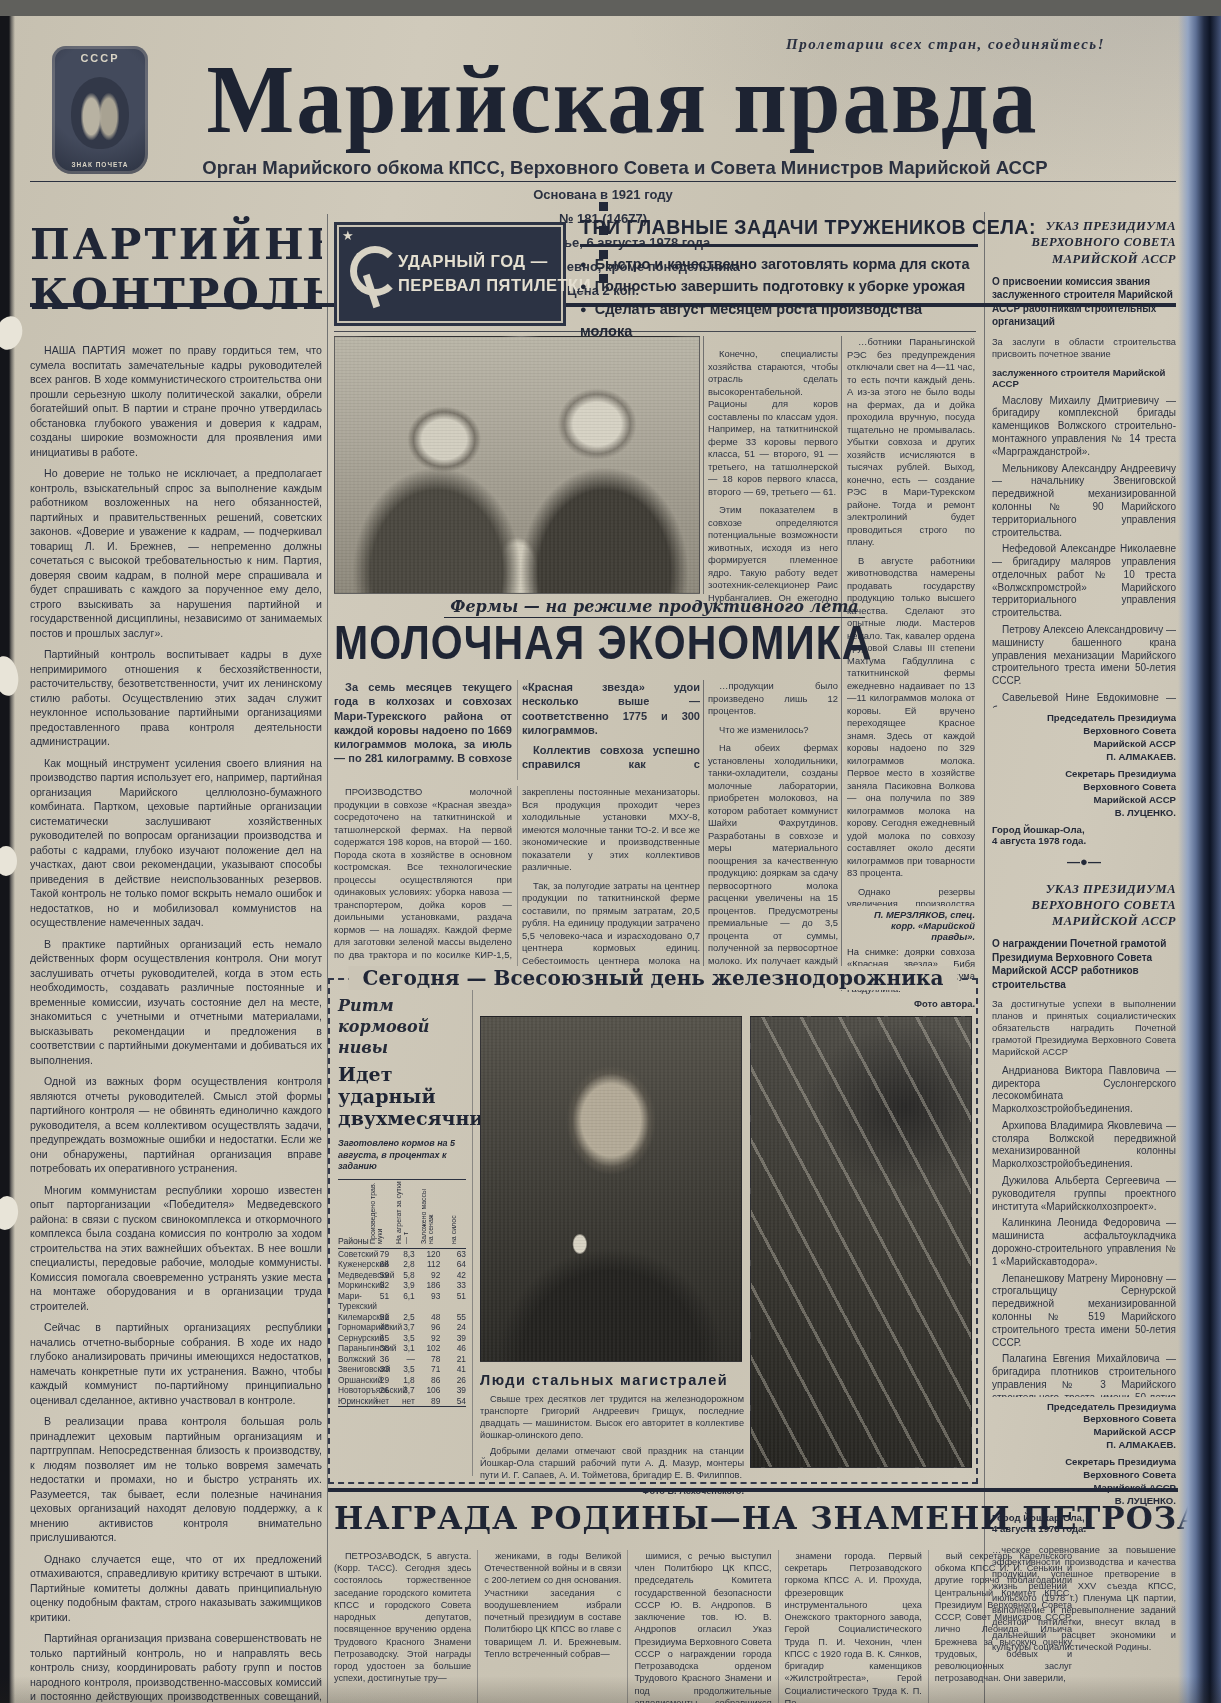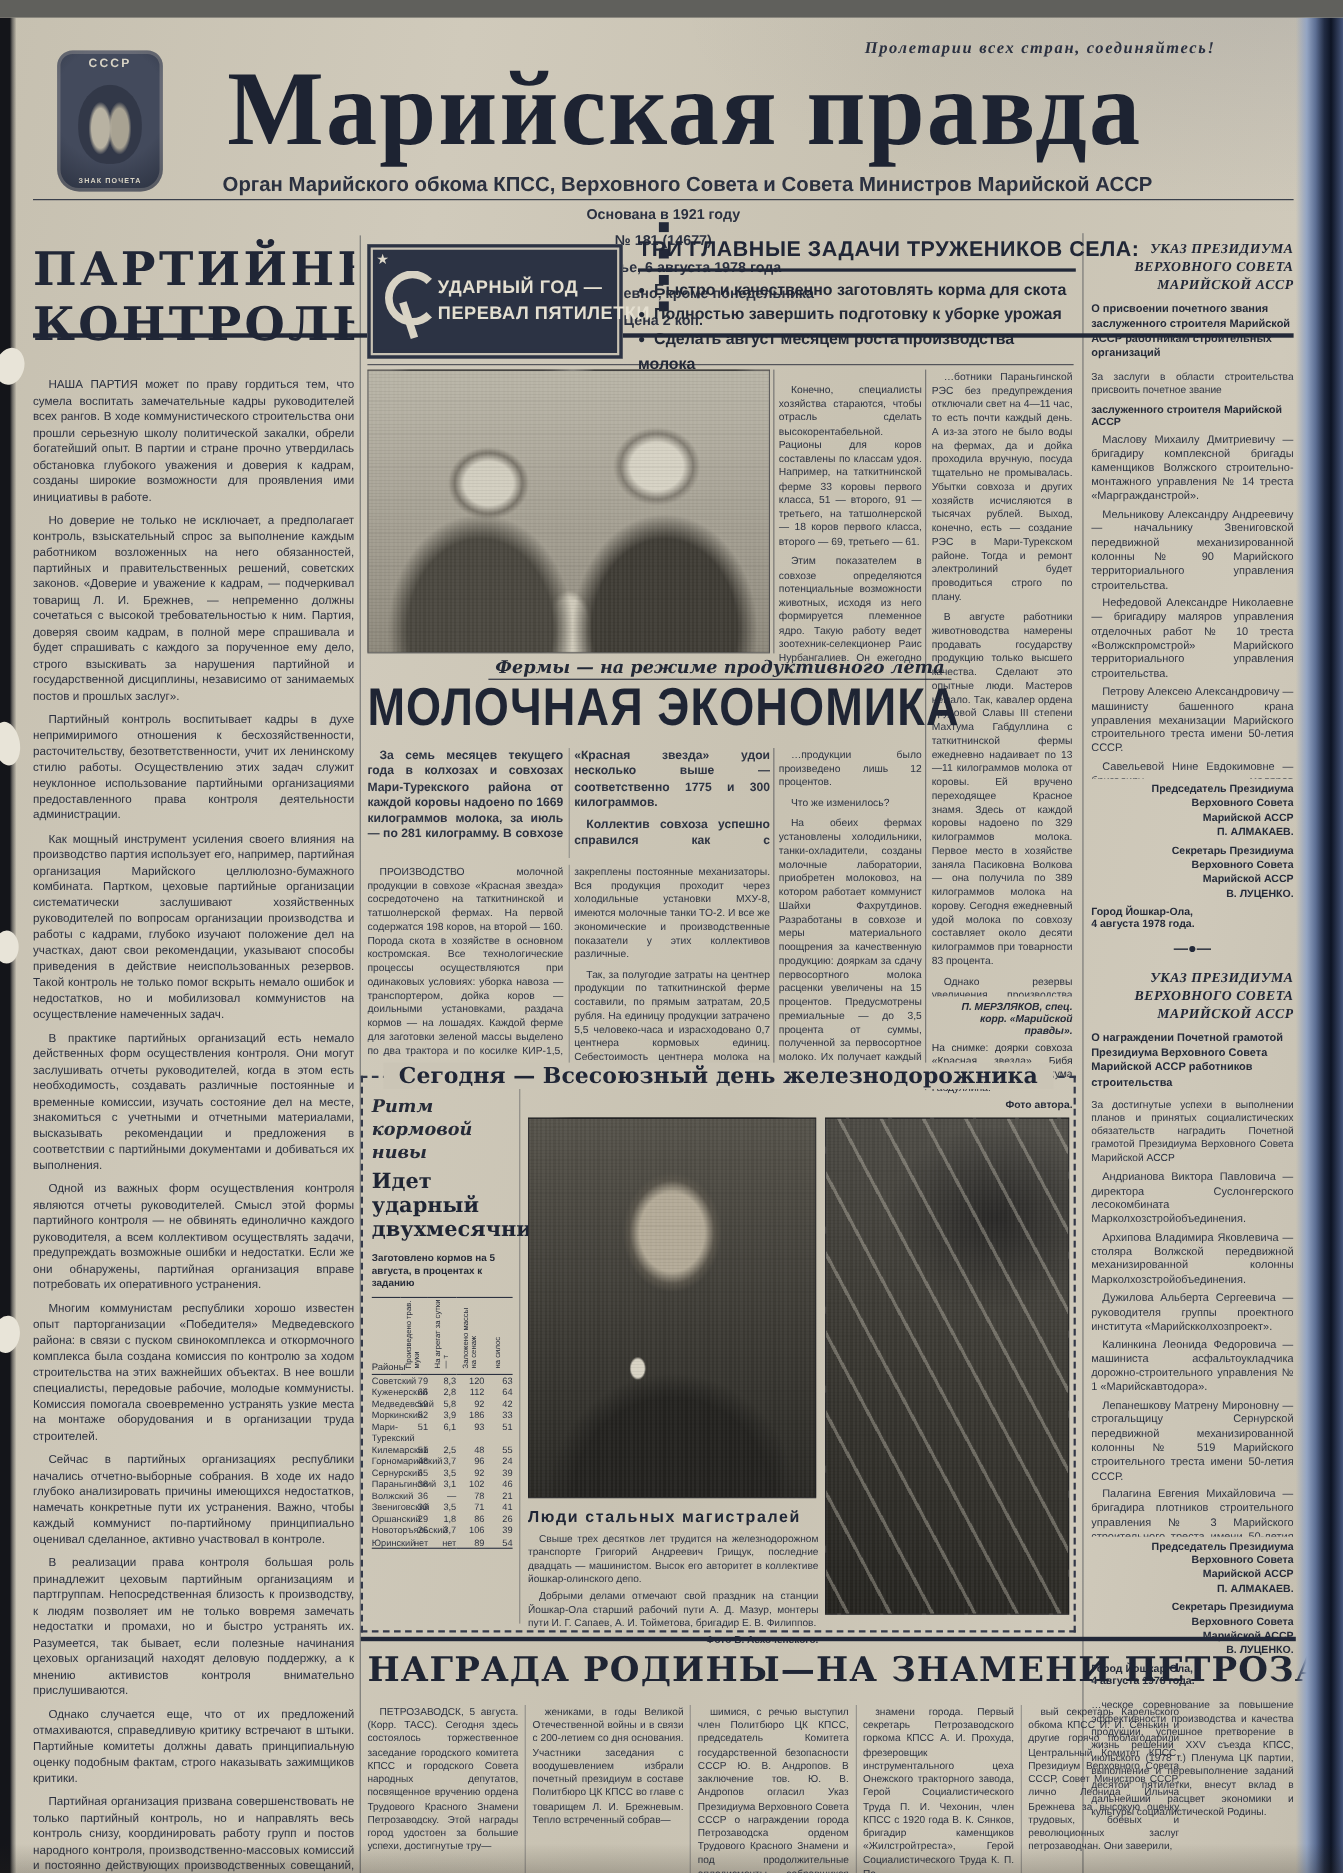--- a/index.html
+++ b/index.html
@@ -122,21 +122,21 @@
   .divider{text-align:center;font-weight:bold;font-size:13px;margin:8px 0;color:#242a39;}
   .sidebar-tail{font-size:9.3px;line-height:1.3;text-align:justify;color:#2d3342;margin-top:10px;}
 
   
   .railway{left:328px;top:962px;width:650px;height:506px;border:2px dashed #323849;box-sizing:border-box;}
   .rw-title{position:absolute;top:-14px;left:50%;transform:translateX(-50%);background:#cbc5b6;
     padding:0 14px;font-family:"DejaVu Serif",serif;font-weight:bold;font-size:20px;white-space:nowrap;color:#202636;}
   .rw-left{position:absolute;left:8px;top:16px;width:128px;height:478px;}
   .rubric{font-family:"DejaVu Serif",serif;font-style:italic;font-weight:bold;font-size:16px;line-height:1.3;margin-bottom:6px;}
   .rw-head{font-family:"DejaVu Serif",serif;font-weight:bold;font-size:19px;line-height:1.15;margin:2px 0 8px;color:#1f2534;}
-  .rw-intro{font-size:9px;font-weight:bold;line-height:1.3;margin-bottom:6px;}
+  .rw-intro{font-size:9px;font-weight:bold;line-height:1.3;margin-bottom:6px;font-style:italic;}
   table.kt{border-collapse:collapse;width:128px;table-layout:fixed;border-top:1px solid #2b3140;border-bottom:1px solid #2b3140;}
   table.kt th,table.kt td{padding:0;font-weight:normal;}
   table.kt thead th{border-bottom:1px solid #2b3140;height:66px;vertical-align:bottom;}
   .vhead{writing-mode:vertical-rl;transform:rotate(180deg);font-size:7px;line-height:1.05;height:64px;display:inline-block;text-align:left;}
   .kt .region-h{font-size:8.6px;text-align:left;vertical-align:bottom;padding-bottom:2px;}
   table.kt td{font-size:8.4px;line-height:1.25;vertical-align:top;color:#2d3342;}
   table.kt td.region{width:56px;}
   table.kt td:not(.region){width:18px;text-align:right;}
   .rw-vr{position:absolute;left:142px;top:10px;width:1px;height:486px;background:rgba(38,43,56,.4);}
   .rw-portrait{position:absolute;left:150px;top:36px;width:262px;height:346px;}
@@ -260,21 +260,21 @@
     </div>
   <div class="abs vr" style="left:703px;top:664px;height:288px;"></div>
   <div class="abs milk-body">
       <p>ПРОИЗВОДСТВО молочной продукции в совхозе «Красная звезда» сосредоточено на таткитнинской и татшолнерской фермах. На первой содержатся 198 коров, на второй — 160. Порода скота в хозяйстве в основном костромская. Все технологические процессы осуществляются при одинаковых условиях: уборка навоза — транспортером, дойка коров — доильными установками, раздача кормов — на лошадях. Каждой ферме для заготовки зеленой массы выделено по два трактора и по косилке КИР-1,5, закреплены постоянные механизаторы. Вся продукция проходит через холодильные установки МХУ-8, имеются молочные танки ТО-2. И все же экономические и производственные показатели у этих коллективов различные.</p>
       <p>Так, за полугодие затраты на центнер продукции по таткитнинской ферме составили, по прямым затратам, 20,5 рубля. На единицу продукции затрачено 5,5 человеко-часа и израсходовано 0,7 центнера кормовых единиц. Себестоимость центнера молока на татшолнерской ферме снизилась почти на девять процентов. Удой молока от коровы в июне достиг 306 килограммов, а в июле — 309. Себестоимость продукции дешевле общесовхозной, ниже здесь и затраты труда на единицу продукции на 0,1 человеко-часа, расход кормов меньше — на 0,1 центнера кормовых единиц.</p>
     </div>
 
   <aside class="abs sidebar">
     <div class="ukaz" style="height:494px;">
       <div class="head">УКАЗ ПРЕЗИДИУМА ВЕРХОВНОГО СОВЕТА МАРИЙСКОЙ АССР</div>
-      <div class="subj">О присвоении почетного звания заслуженного строителя Марийской АССР работникам строительных организаций</div>
+      <div class="subj">О присвоении комиссия звания заслуженного строителя Марийской АССР работникам строительных организаций</div>
       <div class="body-p">За заслуги в области строительства присвоить почетное звание</div>
       <div class="award">заслуженного строителя Марийской АССР</div>
       <div class="names">
           <p>Маслову Михаилу Дмитриевичу — бригадиру комплексной бригады каменщиков Волжского строительно-монтажного управления № 14 треста «Маргражданстрой».</p>
           <p>Мельникову Александру Андреевичу — начальнику Звениговской передвижной механизированной колонны № 90 Марийского территориального управления строительства.</p>
           <p>Нефедовой Александре Николаевне — бригадиру маляров управления отделочных работ № 10 треста «Волжскпромстрой» Марийского территориального управления строительства.</p>
           <p>Петрову Алексею Александровичу — машинисту башенного крана управления механизации Марийского строительного треста имени 50-летия СССР.</p>
           <p>Савельевой Нине Евдокимовне — бригадиру маляров специализированного строительного управления № 7 Марийского строительного треста имени 50-летия СССР.</p>
         </div>
     </div>

